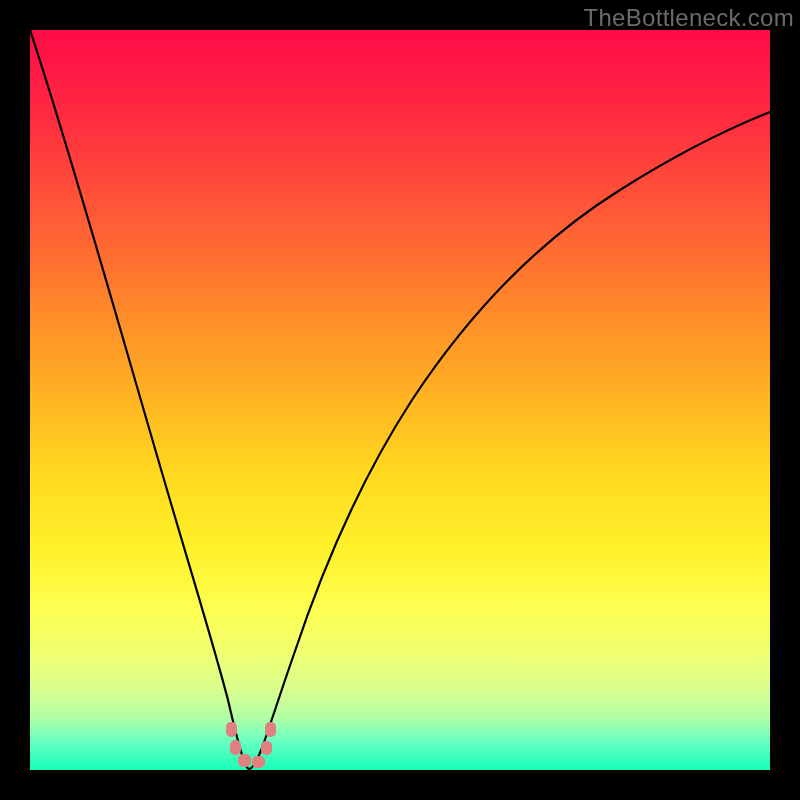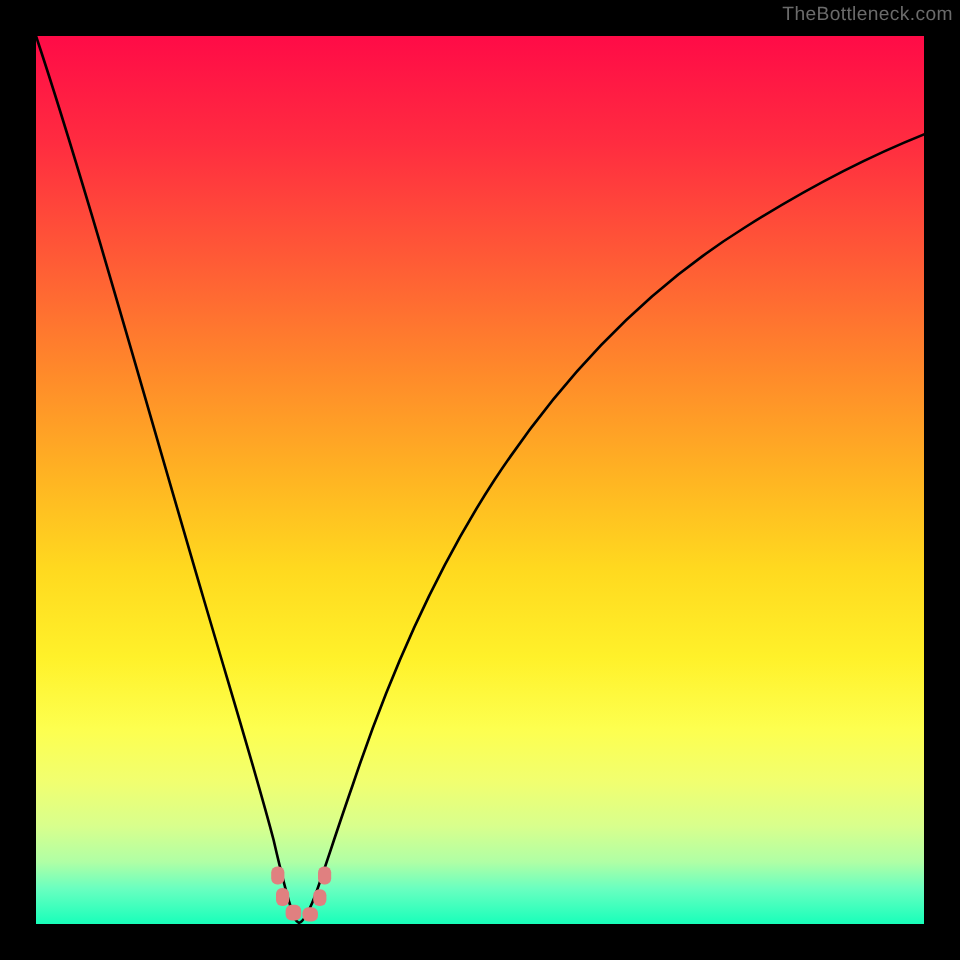--- a/index.html
+++ b/index.html
@@ -49,21 +49,21 @@
   }
   svg.curve {
     position: absolute;
     inset: 0;
   }
   .watermark {
     position: absolute;
     top: 4px;
     right: 6px;
     color: #6b6b6b;
-    font-size: 16px;
+    font-size: 24px;
     letter-spacing: 0.3px;
     user-select: none;
   }
 </style>
 </head>
 <body>
 
 <div class="frame">
 
   <div class="watermark">TheBottleneck.com</div>

